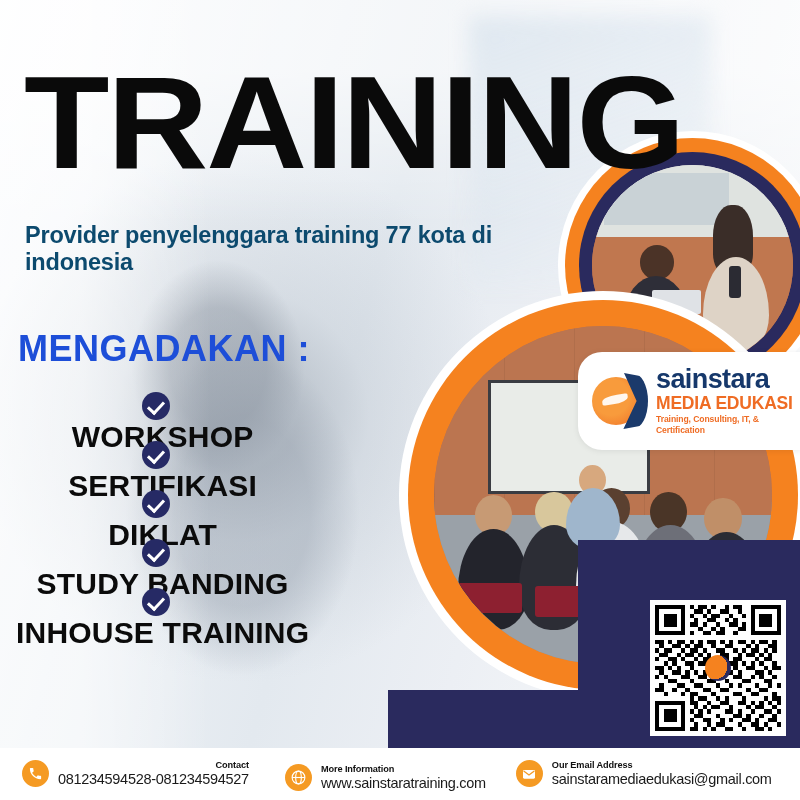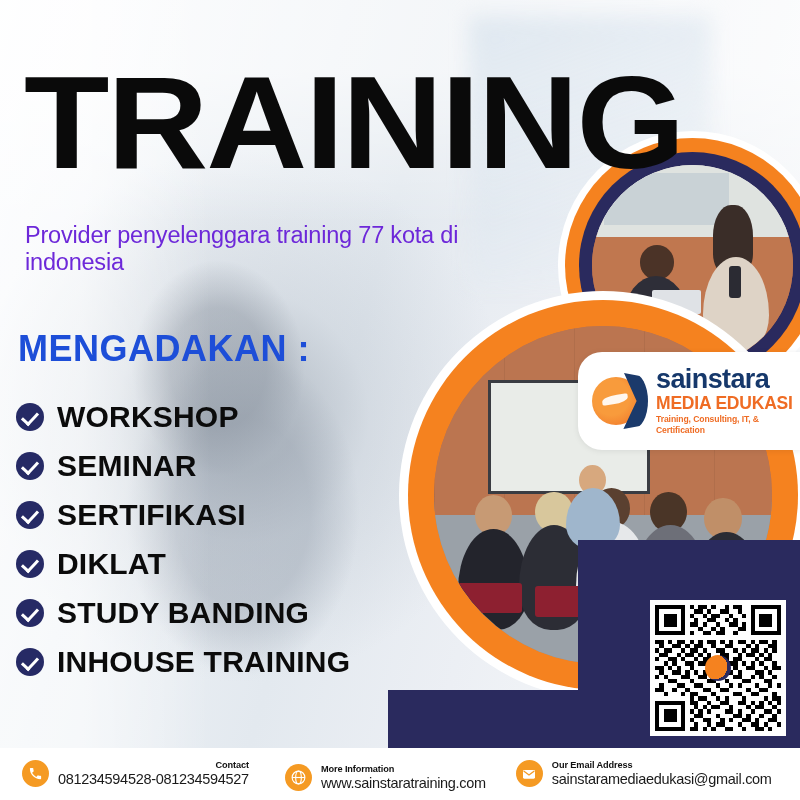--- a/index.html
+++ b/index.html
@@ -45,37 +45,38 @@
     font-size:132px;line-height:.86;
     font-weight:700;letter-spacing:-2px;
     color:#0a0a0a;
     transform:scaleX(1.06);transform-origin:left top;
     white-space:nowrap;
   }
   .subtitle{
     position:absolute;left:25px;top:222px;
     width:500px;
     font-size:23.5px;line-height:1.16;
-    font-weight:400;color:#6d28d9;
+    font-weight:700;color:#0c4a6e;
     letter-spacing:-.2px;
   }
 
   
   .mengadakan{
     position:absolute;left:18px;top:328px;
     font-size:36px;font-weight:700;color:#1d4ed8;
     letter-spacing:.5px;
   }
   .checklist{
     position:absolute;left:16px;top:392px;
     margin:0;padding:0;list-style:none;
   }
   .checklist li{
     display:flex;align-items:center;
     height:49px;
+    flex-direction:column;
   }
   .check-icon{
     width:28px;height:28px;flex:0 0 28px;
     border-radius:50%;
     background:#262a65;
     position:relative;
     margin-right:13px;
   }
   .check-icon::after{
     content:"";position:absolute;
@@ -508,24 +509,20 @@
 
   <div class="mengadakan">MENGADAKAN :</div>
 
   <ul class="checklist">
     <li>
       <span class="check-icon"></span>
       <span class="check-label">WORKSHOP</span>
     </li>
     <li>
       <span class="check-icon"></span>
-      <span class="check-label">SEMINAR</span>
-    </li>
-    <li>
-      <span class="check-icon"></span>
       <span class="check-label">SERTIFIKASI</span>
     </li>
     <li>
       <span class="check-icon"></span>
       <span class="check-label">DIKLAT</span>
     </li>
     <li>
       <span class="check-icon"></span>
       <span class="check-label">STUDY BANDING</span>
     </li>

